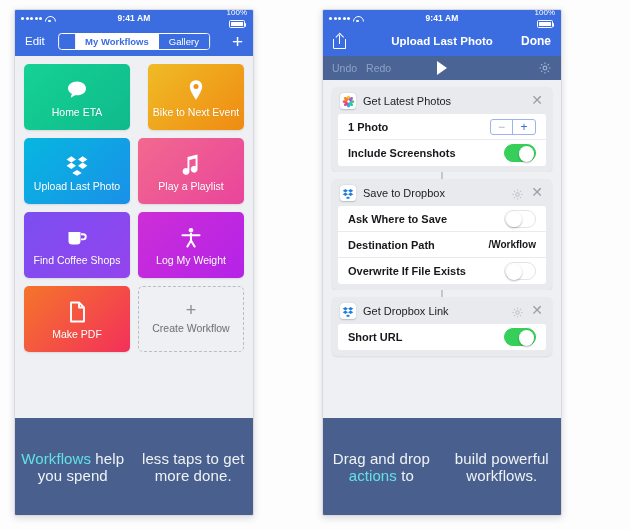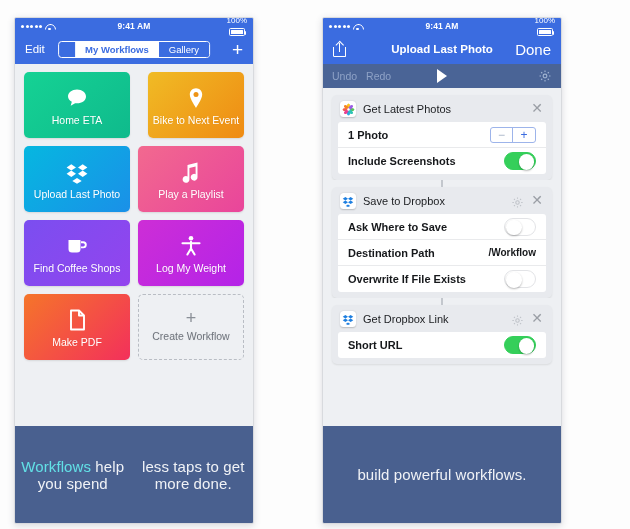--- a/index.html
+++ b/index.html
@@ -6,21 +6,21 @@
   html, body {
     width: 630px; height: 529px;
     background: #fdfdfd;
     font-family: "Liberation Sans", sans-serif;
     overflow: hidden;
   }
   .stage { position: relative; width: 630px; height: 529px; }
 
   
   .phone {
-    position: absolute; top: 17px; height: 507px; width: 240px;
+    position: absolute; top: 9px; height: 507px; width: 240px;
     background: #eef0f3;
     border: 1px solid #d8dade;
     border-radius: 2px;
     overflow: hidden;
     box-shadow: 0 2px 7px rgba(40,50,70,.17);
   }
   .phone.left  { left: 14px; }
   .phone.right { left: 322px; }
 
   
@@ -75,21 +75,21 @@
   .seg div {
     font-size: 9.5px; padding: 0 10px; display: flex; align-items: center;
     white-space: nowrap;
   }
   .seg .on  { background: #fff; color: #3b6ce0; font-weight: 600; margin-left: 16px; }
   .seg .off { background: #3b6ce0; color: #fff; }
 
   
   .navbar.r { justify-content: space-between; }
   .nav-title { position:absolute; left:0; right:0; text-align:center; font-size: 11.5px; font-weight: 600; }
-  .nav-done { margin-left: auto; font-size: 15px; font-weight: 400; z-index:2; }
+  .nav-done { margin-left: auto; font-size: 12px; font-weight: 700; z-index:2; }
   .share-ico { width: 13px; height: 15px; position: relative; z-index:2; }
   .share-ico .box {
     position:absolute; bottom:0; left:0; width:13px; height:9.5px;
     border:1.4px solid #fff; border-top:none; border-radius:0 0 1.5px 1.5px;
   }
   .share-ico .stem { position:absolute; left:5.8px; top:1px; width:1.4px; height:9px; background:#fff; }
   .share-ico .arw {
     position:absolute; left:3.6px; top:.6px; width:5.5px; height:5.5px;
     border-left:1.4px solid #fff; border-top:1.4px solid #fff;
     transform: rotate(45deg);
@@ -486,17 +486,18 @@
             <span class="toggle on">
                 <i></i>
               </span>
           </div>
         </div>
       </div>
 
     </div>
 
     <div class="caption">
+      <div class="line"><span>Drag and drop </span><span class="hl">actions</span><span> to</span></div>
       <div class="line">build powerful workflows.</div>
     </div>
   </div>
 
 </div>
 
 </body></html>

